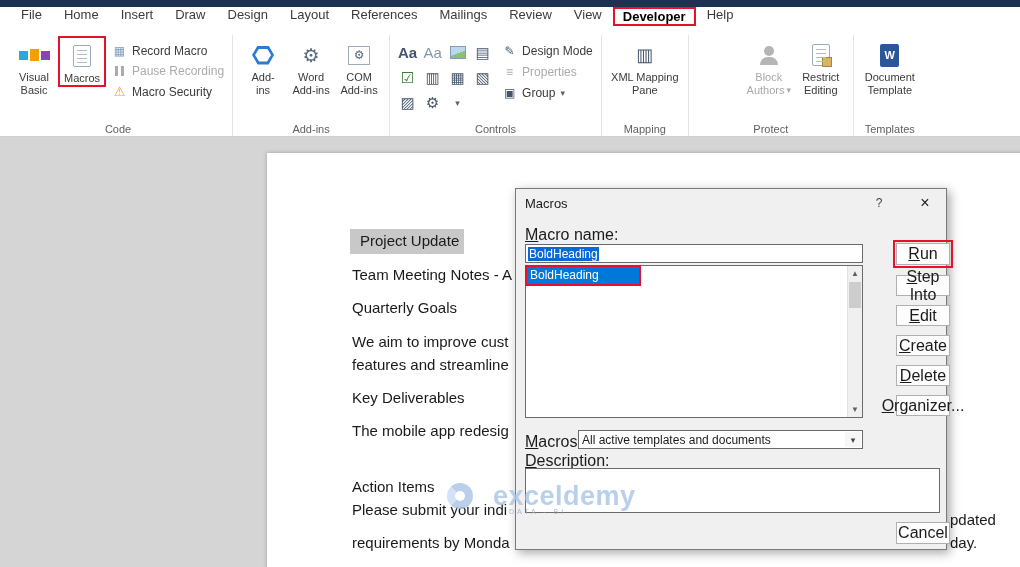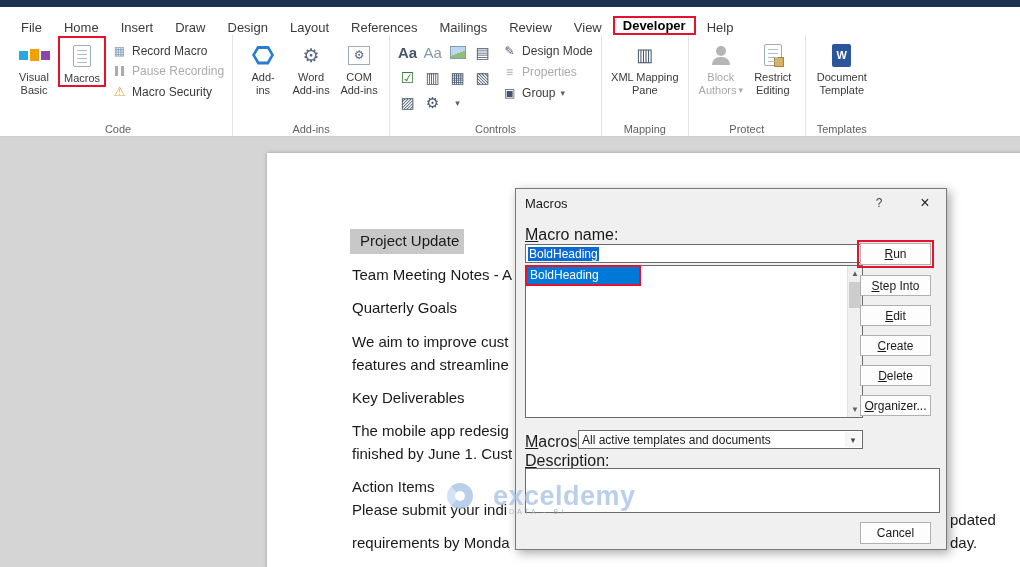--- a/index.html
+++ b/index.html
@@ -4,33 +4,33 @@
 <style>
   * { margin:0; padding:0; box-sizing:border-box; }
   html,body { width:1020px; height:567px; overflow:hidden; }
   body { font-family:"Liberation Sans", sans-serif; background:#fff; color:#262626; }
   .app { position:relative; width:1020px; height:567px; overflow:hidden; }
 
   
   .titlebar-strip { height:7px; background:#1d3251; }
 
   
-  .menubar { height:28px; background:#fff; display:flex; align-items:flex-end; padding-left:10px; font-size:13px; color:#3b3b3b; }
+  .menubar { height:28px; background:#fff; display:flex; align-items:flex-start; padding-left:10px; font-size:13px; color:#3b3b3b; }
   .tab { display:flex; align-items:center; padding:0 11px; white-space:nowrap; }
   .tab.annot-red { border:2px solid #e8112d; padding:0 8px; font-weight:700; color:#000; }
 
   
   .ribbon { height:102px; background:#fff; border-bottom:1px solid #cfcfcf; display:flex; align-items:stretch; padding-left:4px; }
   .rgroup { position:relative; display:flex; flex-direction:column; border-right:1px solid #e4e4e4; padding:1px 6px 15px 6px; }
   .rgroup-label { position:absolute; bottom:1px; left:0; right:0; text-align:center; font-size:11px; color:#5f5f5f; }
   .rgroup-content { display:flex; align-items:flex-start; }
 
   .big-btn { display:flex; flex-direction:column; align-items:center; width:48px; padding-top:5px; background:transparent; border:1px solid transparent; font-family:inherit; font-size:11px; line-height:13px; color:#3b3b3b; gap:3px; cursor:default; }
   .big-btn .bicon { height:26px; display:flex; align-items:center; justify-content:center; }
-  .big-btn.disabled { color:#a8a8a8; }
+  .big-btn.disabled { color:#a8a8a8;margin-left:48px; }
   .annot-red-box { border:2px solid #e8112d !important; }
 
   .small-col { display:flex; flex-direction:column; gap:6px; padding:8px 2px 0 6px; }
   .small-btn { display:flex; align-items:center; gap:5px; background:none; border:none; font-family:inherit; font-size:12px; color:#3b3b3b; white-space:nowrap; cursor:default; }
   .small-btn.disabled { color:#ababab; }
   .sicon { width:15px; display:inline-flex; justify-content:center; font-size:12px; }
 
   
   .vb-icon { display:flex; gap:2px; align-items:flex-end; }
   .vb-icon i { width:9px; height:9px; display:block; }
@@ -76,21 +76,21 @@
   .dlg-label::first-letter { text-decoration:underline; }
   .macro-input { position:absolute; left:9px; top:55px; width:338px; height:19px; background:#fff; border:1px solid #6b6b6b; display:flex; align-items:center; padding-left:2px; }
   .macro-input .sel { background:#0a6ad4; color:#fff; padding:0 1px; }
   .mac-list { position:absolute; left:9px; top:76px; width:338px; height:153px; background:#fff; border:1px solid #6b6b6b; }
   .list-row { height:19px; display:flex; align-items:center; padding-left:1px; }
   .list-row .sel-item { display:inline-block; width:112px; background:#0078d7; color:#fff; padding:1px 0 2px 3px; outline:2px solid #e8112d; }
   .scrollbar { position:absolute; right:0; top:0; bottom:0; width:15px; background:#f0f0f0; border-left:1px solid #e2e2e2; }
   .sb-arrow { position:absolute; left:0; right:0; height:15px; display:flex; align-items:center; justify-content:center; font-size:8px; color:#5f5f5f; }
   .sb-arrow.up { top:0; } .sb-arrow.down { bottom:0; }
   .sb-thumb { position:absolute; left:1px; right:1px; top:16px; height:26px; background:#cdcdcd; }
-  .dlg-btn { position:absolute; left:344px; width:71px; height:21px; background:#fdfdfd; border:1px solid #b0b0b0; font-family:inherit; font-size:12px; color:#1a1a1a; display:flex; align-items:center; justify-content:center; cursor:default; }
+  .dlg-btn { position:absolute; left:380px; width:54px; height:21px; background:#fdfdfd; border:1px solid #b0b0b0; font-family:inherit; font-size:16px; color:#1a1a1a; display:flex; align-items:center; justify-content:center; cursor:default; }
   .dlg-btn span { display:block; }
   .dlg-btn span::first-letter { text-decoration:underline; }
   .dlg-btn.no-ul span::first-letter { text-decoration:none; }
   .run-annot { outline:2px solid #e8112d; outline-offset:1px; height:22px; }
   .combo { position:absolute; left:62px; top:241px; width:285px; height:19px; background:#fff; border:1px solid #6b6b6b; display:flex; align-items:center; padding-left:3px; }
   .combo .combo-arrow { position:absolute; right:1px; top:1px; bottom:1px; width:16px; display:flex; align-items:center; justify-content:center; font-size:9px; color:#444; background:#f6f6f6; }
   .desc-box { position:absolute; left:9px; top:279px; width:415px; height:45px; background:#fff; border:1px solid #6b6b6b; }
 
   
   .watermark { position:absolute; left:447px; top:346px; z-index:60; display:flex; align-items:flex-start; gap:20px; opacity:.8; }
@@ -271,21 +271,20 @@
   <div class="doc-area">
 
     <div class="page">
       <div class="dline" style="top:76px"><span class="sel-heading">Project Update</span></div>
       <div class="dline" style="top:112px">Team Meeting Notes - A</div>
       <div class="dline" style="top:145px">Quarterly Goals</div>
       <div class="dline" style="top:179px">We aim to improve cust</div>
       <div class="dline" style="top:202px">features and streamline</div>
       <div class="dline" style="top:235px">Key Deliverables</div>
       <div class="dline" style="top:268px">The mobile app redesig</div>
-      <div class="dline" style="top:291px">finished by June 1. Cust</div>
       <div class="dline" style="top:324px">Action Items</div>
       <div class="dline" style="top:347px">Please submit your indi</div>
       <div class="dline frag" style="top:357px">pdated</div>
       <div class="dline" style="top:380px">requirements by Monda</div>
       <div class="dline frag" style="top:380px">day.</div>
     </div>
 
     <div class="dialog">
       <div class="dlg-titlebar">
         <span>Macros</span>

